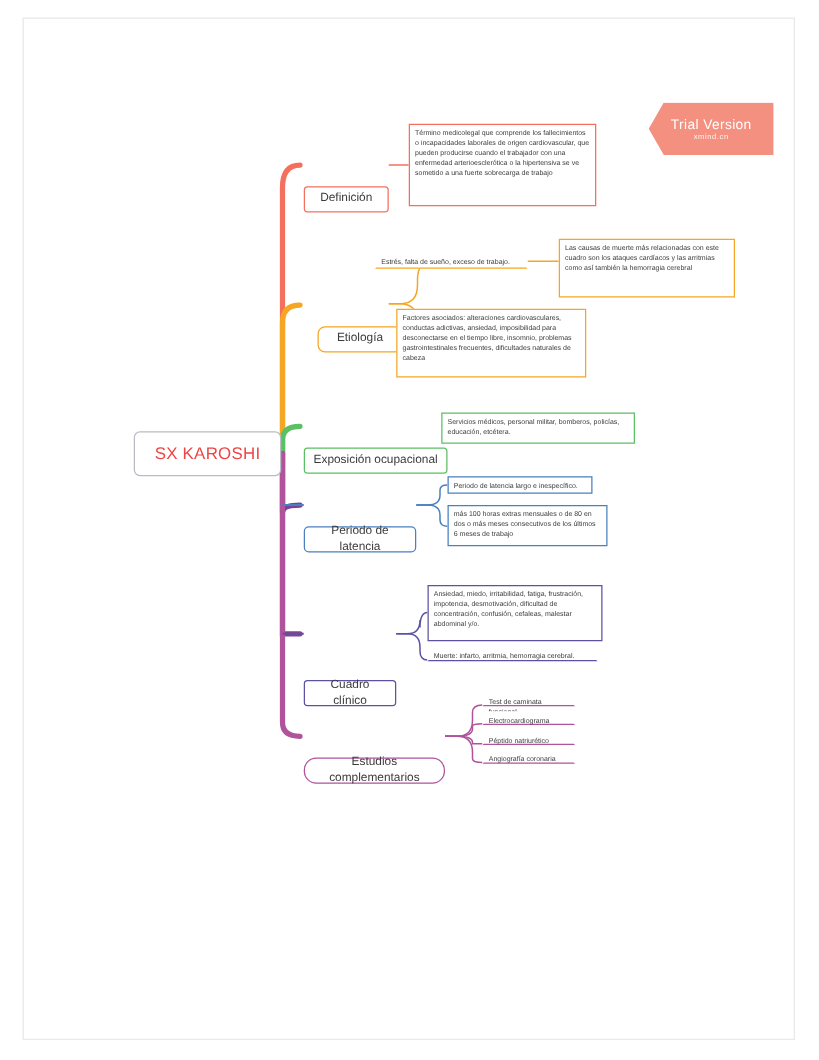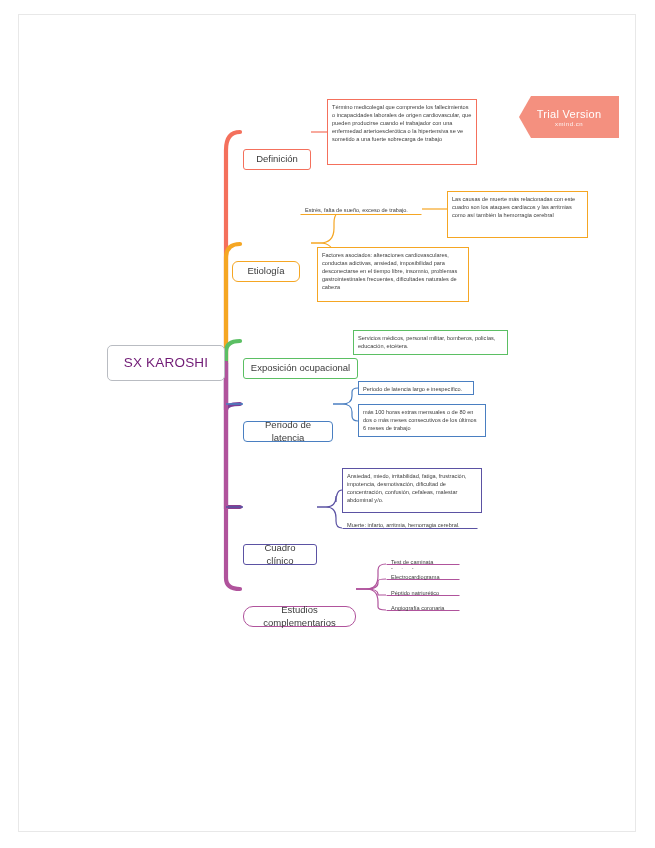--- a/index.html
+++ b/index.html
@@ -47,36 +47,36 @@
     top: 345px;
     width: 118px;
     height: 36px;
     border: 1.4px solid #b9bcc2;
     border-radius: 5px;
     display: flex;
     align-items: center;
     justify-content: center;
     font-size: 13.5px;
     letter-spacing: 0.2px;
-    color: #701a75;
+    color: #ef4444;
   }
   
   .topic {
     border-width: 1.2px;
     border-style: solid;
     display: flex;
     align-items: center;
     justify-content: center;
     text-align: center;
     font-size: 9.5px;
     padding: 0 6px;
     margin-top: 28px;
   }
   #topic-definicion   { left:243px; top:121px; width:68px;  height:21px; border-color:#f4705c; border-radius:3px; }
-  #topic-etiologia    { left:232px; top:233px; width:68px;  height:21px; border-color:#f5a623; border-radius:6px; }
+  #topic-etiologia    { left:254px; top:233px; width:68px;  height:21px; border-color:#f5a623; border-radius:6px; }
   #topic-exposicion   { left:243px; top:330px; width:115px; height:21px; border-color:#5bbf63; border-radius:3px; }
   #topic-latencia     { left:243px; top:393px; width:90px;  height:21px; border-color:#4a7fc1; border-radius:4px; }
   #topic-cuadro       { left:243px; top:516px; width:74px;  height:21px; border-color:#5b52a3; border-radius:3px; }
   #topic-estudios     { left:243px; top:578px; width:113px; height:21px; border-color:#b0539c; border-radius:10px; }
 
   
   .leaf {
     border-width: 1px;
     border-style: solid;
     font-size: 5.6px;
@@ -102,21 +102,21 @@
   
   #leaf-est-1 { left:386px; top:554px; width:74px; height:11px; border-color:transparent; border-bottom-color:#b0539c; }
   #leaf-est-2 { left:386px; top:569px; width:74px; height:11px; border-color:transparent; border-bottom-color:#b0539c; }
   #leaf-est-3 { left:386px; top:585px; width:74px; height:11px; border-color:transparent; border-bottom-color:#b0539c; }
   #leaf-est-4 { left:386px; top:600px; width:74px; height:11px; border-color:transparent; border-bottom-color:#b0539c; }
 
   
   #watermark {
     position: absolute;
     left: 519px;
-    top: 96px;
+    top: 82px;
     width: 100px;
     height: 42px;
     background: #f4907f;
     clip-path: polygon(12% 0%, 100% 0%, 100% 100%, 12% 100%, 0% 50%);
     display: flex;
     flex-direction: column;
     align-items: center;
     justify-content: center;
     color: #ffffff;
   }

